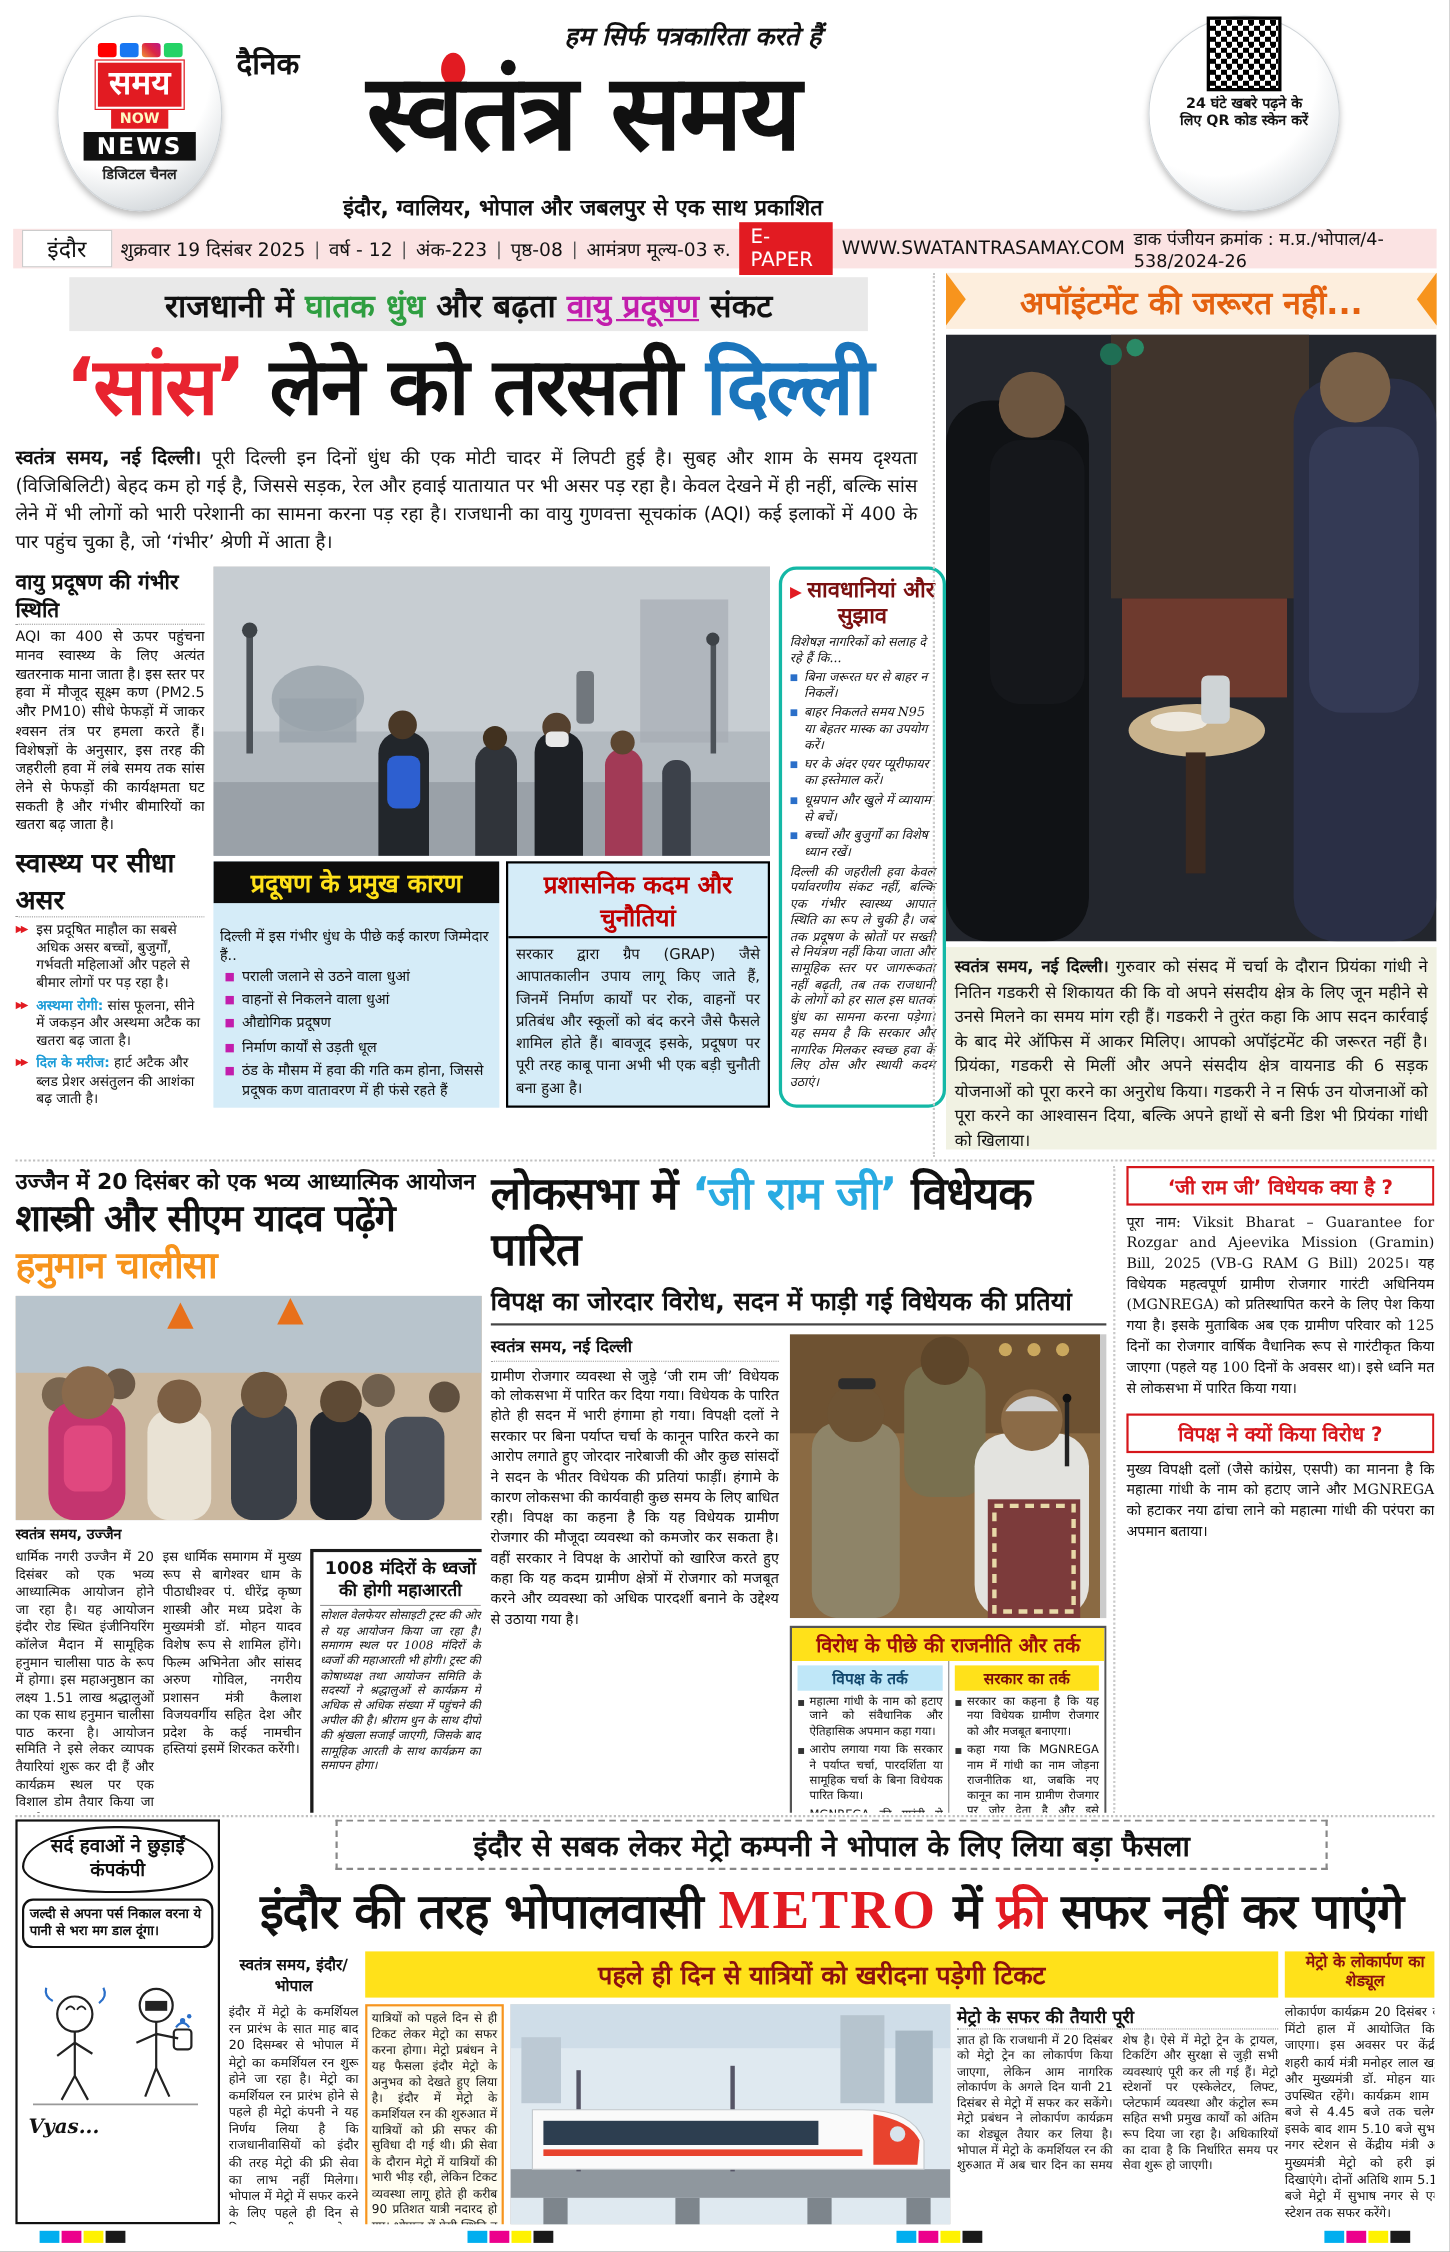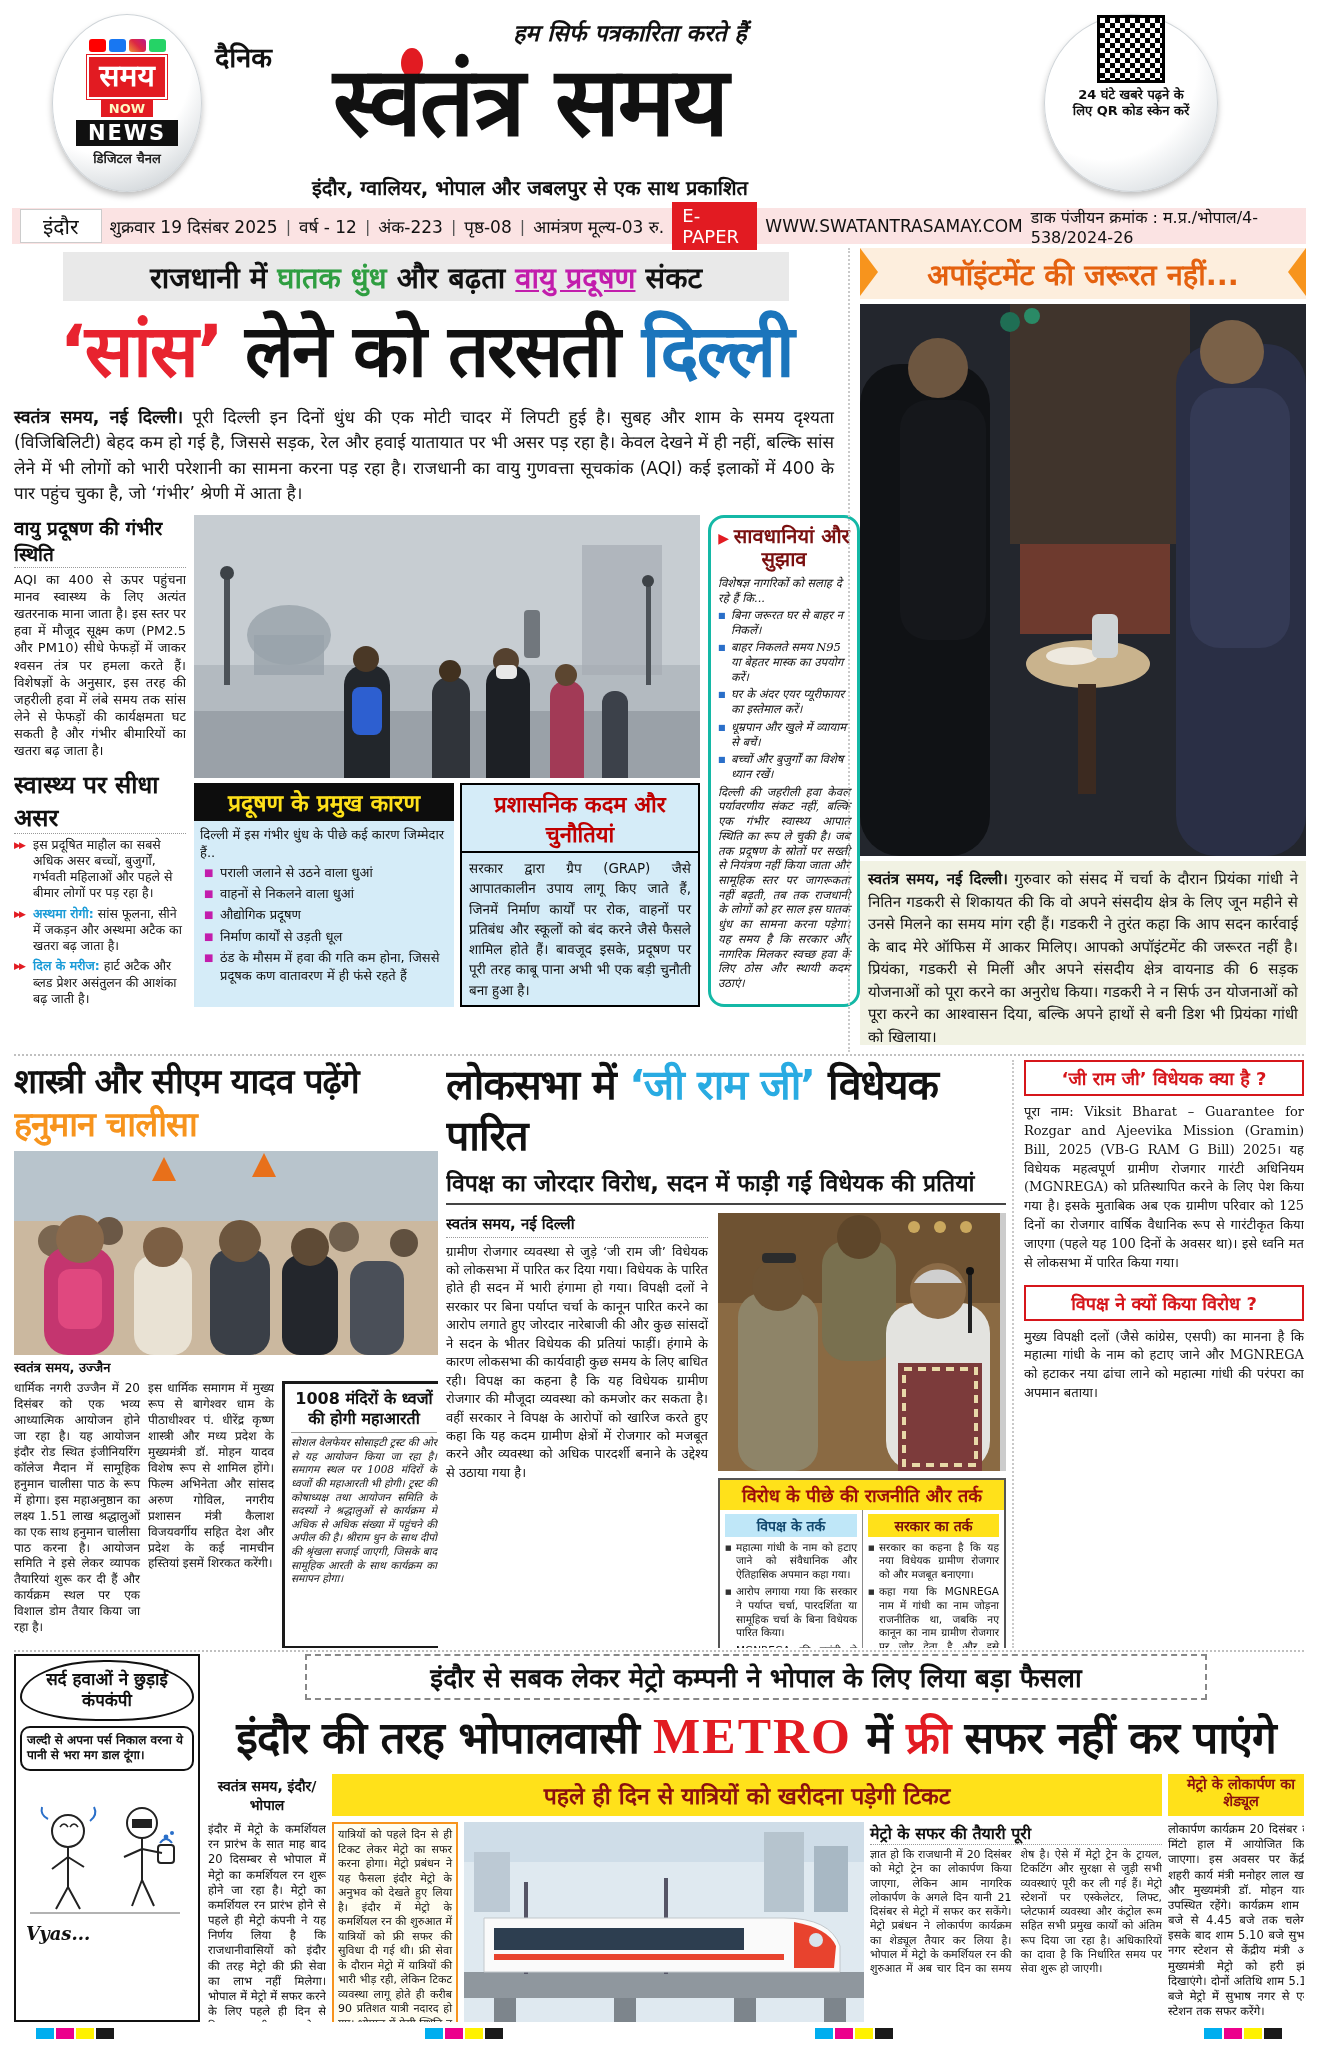--- a/index.html
+++ b/index.html
@@ -62,21 +62,21 @@
   .health-title{font-size:24px;font-weight:bold;margin:7px 0 3px;border-bottom:1px dotted #999;}
   .hitem{font-size:12.5px;line-height:1.3;position:relative;padding-left:19px;margin-bottom:4px;}
   .hitem::before{content:"▶▶";color:#e21b22;font-size:9px;position:absolute;left:0;top:3px;letter-spacing:-2px;}
   .hlabel{color:#1a9bd7;font-weight:bold;}
   .ccol{width:506px;flex:none;display:flex;flex-direction:column;gap:5px;}
   .photo{position:relative;overflow:hidden;background:#ccc;}
   .smog-photo{height:292px;}
   .boxes-row{display:flex;gap:6px;flex:1;}
   .causes{width:260px;background:#d5ecf8;flex:none;overflow:hidden;}
   .causes-h{background:#0d0d0d;color:#ffe11a;font-size:23px;font-weight:bold;text-align:center;padding:3px 0;}
-  .causes-intro{font-size:13px;padding:4px 6px 0;}
+  .causes-intro{font-size:13px;padding:20px 6px 0;}
   .citem{font-size:13px;line-height:1.4;position:relative;padding-left:26px;margin-top:3px;}
   .citem::before{content:"■";color:#c21dac;font-size:10px;position:absolute;left:10px;top:2px;}
   .admin{flex:1;background:#d5ecf8;border:2px solid #000;overflow:hidden;}
   .admin-h{color:#c00000;font-size:22px;font-weight:bold;text-align:center;padding:3px 0;border-bottom:2px solid #000;}
   .admin-b{font-size:13.5px;line-height:1.5;padding:5px 7px;}
   .tips{width:132px;flex:none;border:3px solid #14b8a6;border-radius:16px;padding:7px 7px;overflow:hidden;}
   .tips-title{color:#7a1010;font-size:20px;font-weight:bold;text-align:center;line-height:1.15;margin-bottom:4px;}
   .tips-title::before{content:"▶ ";color:#e21b22;font-size:14px;}
   .tips-intro{font-size:11.5px;font-style:italic;font-family:"DejaVu Serif",serif;margin-bottom:3px;}
   .titem{font-size:11.5px;font-style:italic;font-family:"DejaVu Serif",serif;line-height:1.28;
@@ -311,20 +311,21 @@
       </svg>
     </div>
     <div class="appt-caption just">
       <b>स्वतंत्र समय, नई दिल्ली।</b><span> गुरुवार को संसद में चर्चा के दौरान प्रियंका गांधी ने नितिन गडकरी से शिकायत की कि वो अपने संसदीय क्षेत्र के लिए जून महीने से उनसे मिलने का समय मांग रही हैं। गडकरी ने तुरंत कहा कि आप सदन कार्रवाई के बाद मेरे ऑफिस में आकर मिलिए। आपको अपॉइंटमेंट की जरूरत नहीं है। प्रियंका, गडकरी से मिलीं और अपने संसदीय क्षेत्र वायनाड की 6 सड़क योजनाओं को पूरा करने का अनुरोध किया। गडकरी ने न सिर्फ उन योजनाओं को पूरा करने का आश्वासन दिया, बल्कि अपने हाथों से बनी डिश भी प्रियंका गांधी को खिलाया।</span>
     </div>
   </div>
 
   <div class="abs hrule" style="left:14px;top:1054px;width:1290px;"></div>
 
   <div class="abs" id="ujjain">
+    <div class="uj-kicker">उज्जैन में 20 दिसंबर को एक भव्य आध्यात्मिक आयोजन</div>
     <div class="uj-headline">
       <span>शास्त्री और सीएम यादव पढ़ेंगे </span><span class="o">हनुमान चालीसा</span>
     </div>
     <div class="photo uj-photo">
       <svg width="424" height="204" viewBox="0 0 424 204">
         <rect width="424" height="204" fill="#cbb89f"></rect>
         <rect y="0" width="424" height="70" fill="#b8c4cc"></rect>
         <circle cx="40" cy="90" r="16" fill="#7a6650"></circle>
           <circle cx="95" cy="80" r="14" fill="#6b5846"></circle>
         <circle cx="330" cy="86" r="15" fill="#70604e"></circle>

